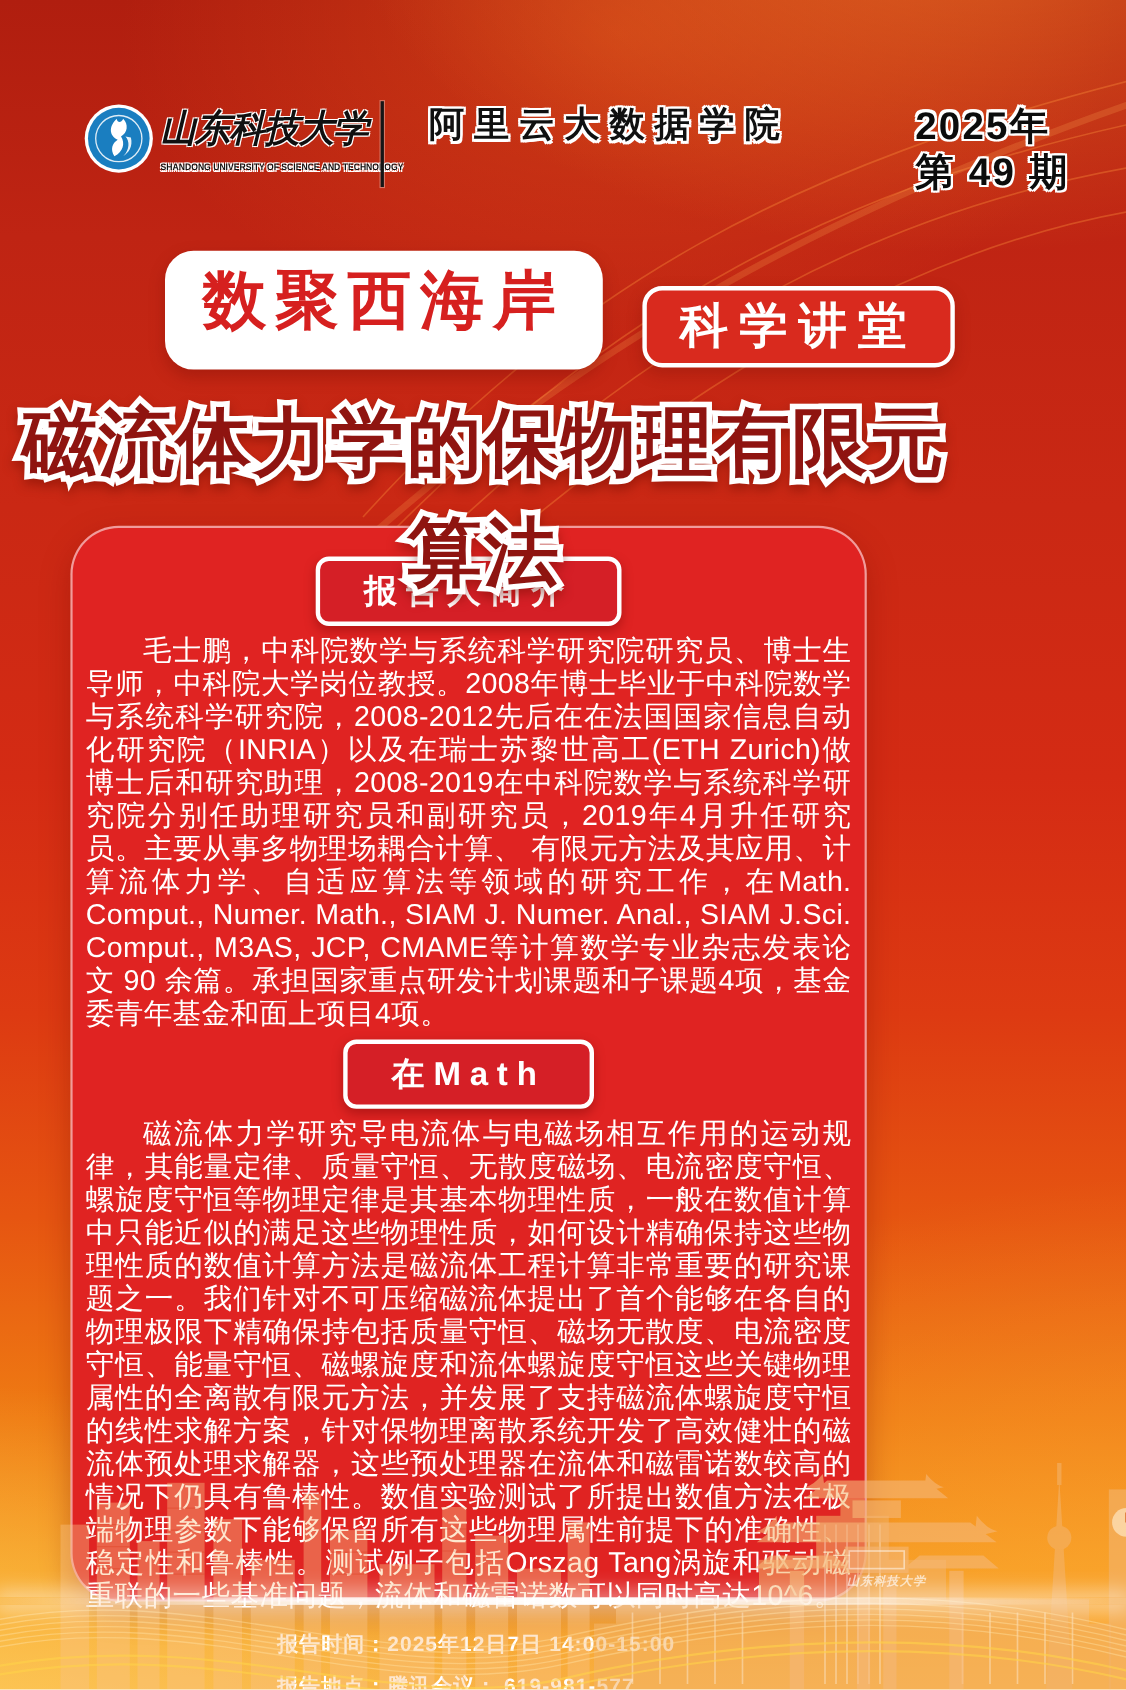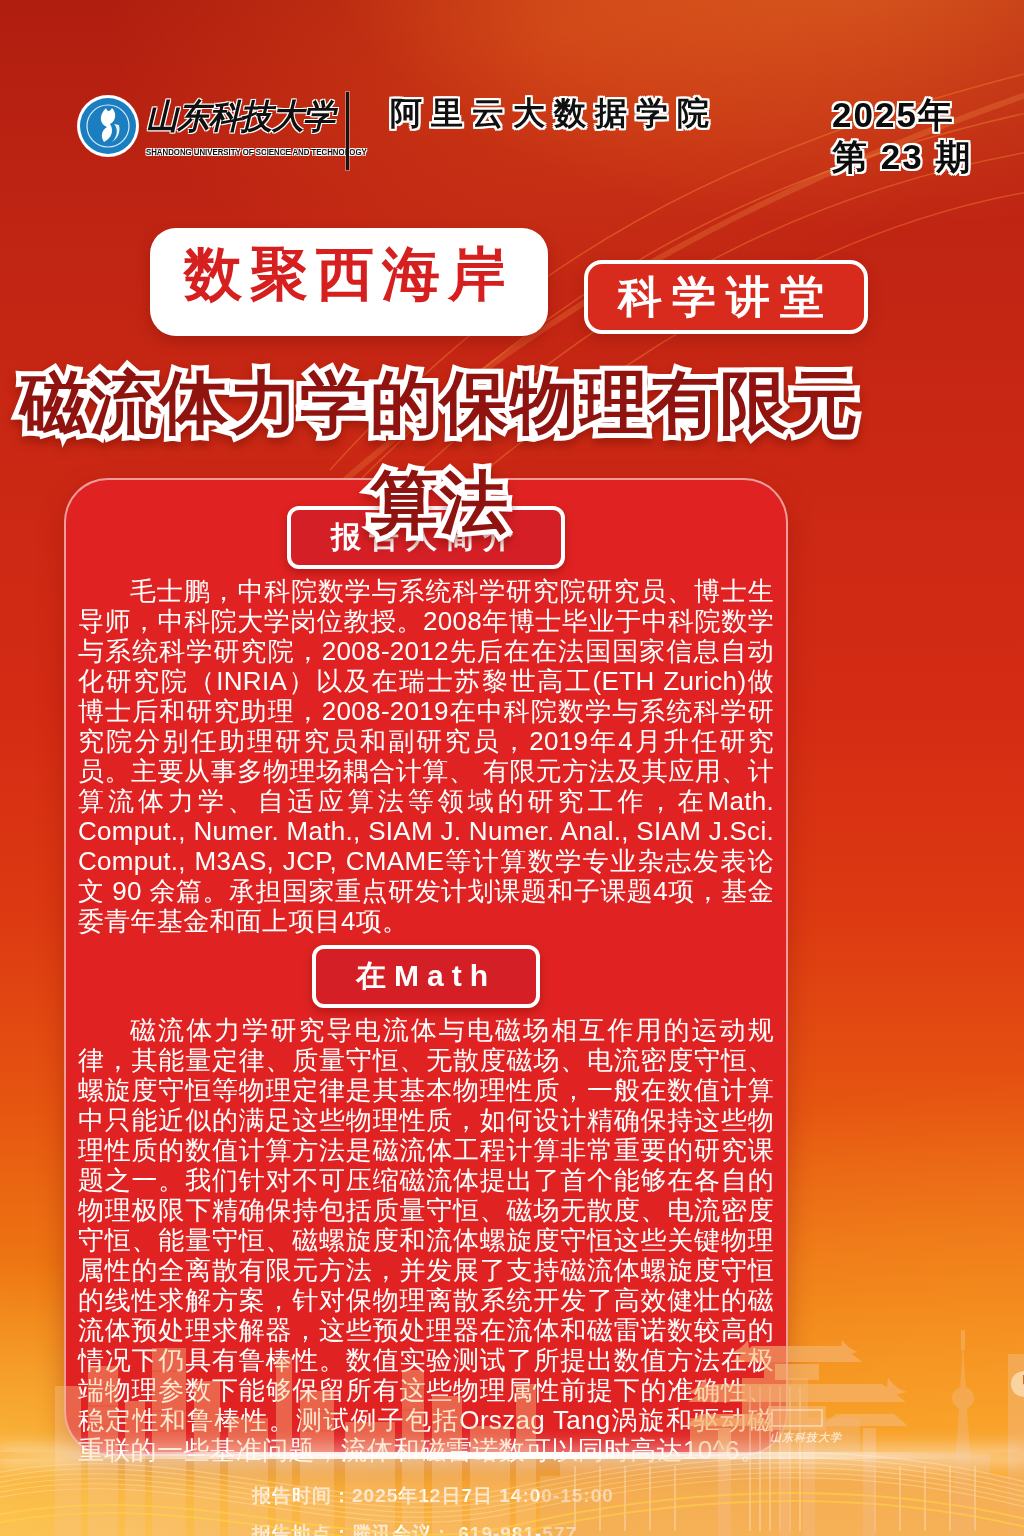--- a/index.html
+++ b/index.html
@@ -95,21 +95,21 @@
     <div class="univ-block">
       <div class="univ-cn">山东科技大学</div>
       <div class="univ-en">SHANDONG UNIVERSITY OF SCIENCE AND TECHNOLOGY</div>
     </div>
     <div class="hdr-divider"></div>
     <div class="college-block">
       <div class="college-line-2">阿里云大数据学院</div>
     </div>
     <div class="issue-block">
       <div>2025年</div>
-      <div>第 23 期</div>
+      <div>第 49 期</div>
     </div>
   </header>
 
   <div class="badges">
     <div class="badge-main">
       <span>数聚西海岸</span>
     </div>
     <div class="badge-sub">
       <span>科学讲堂</span>
     </div>

